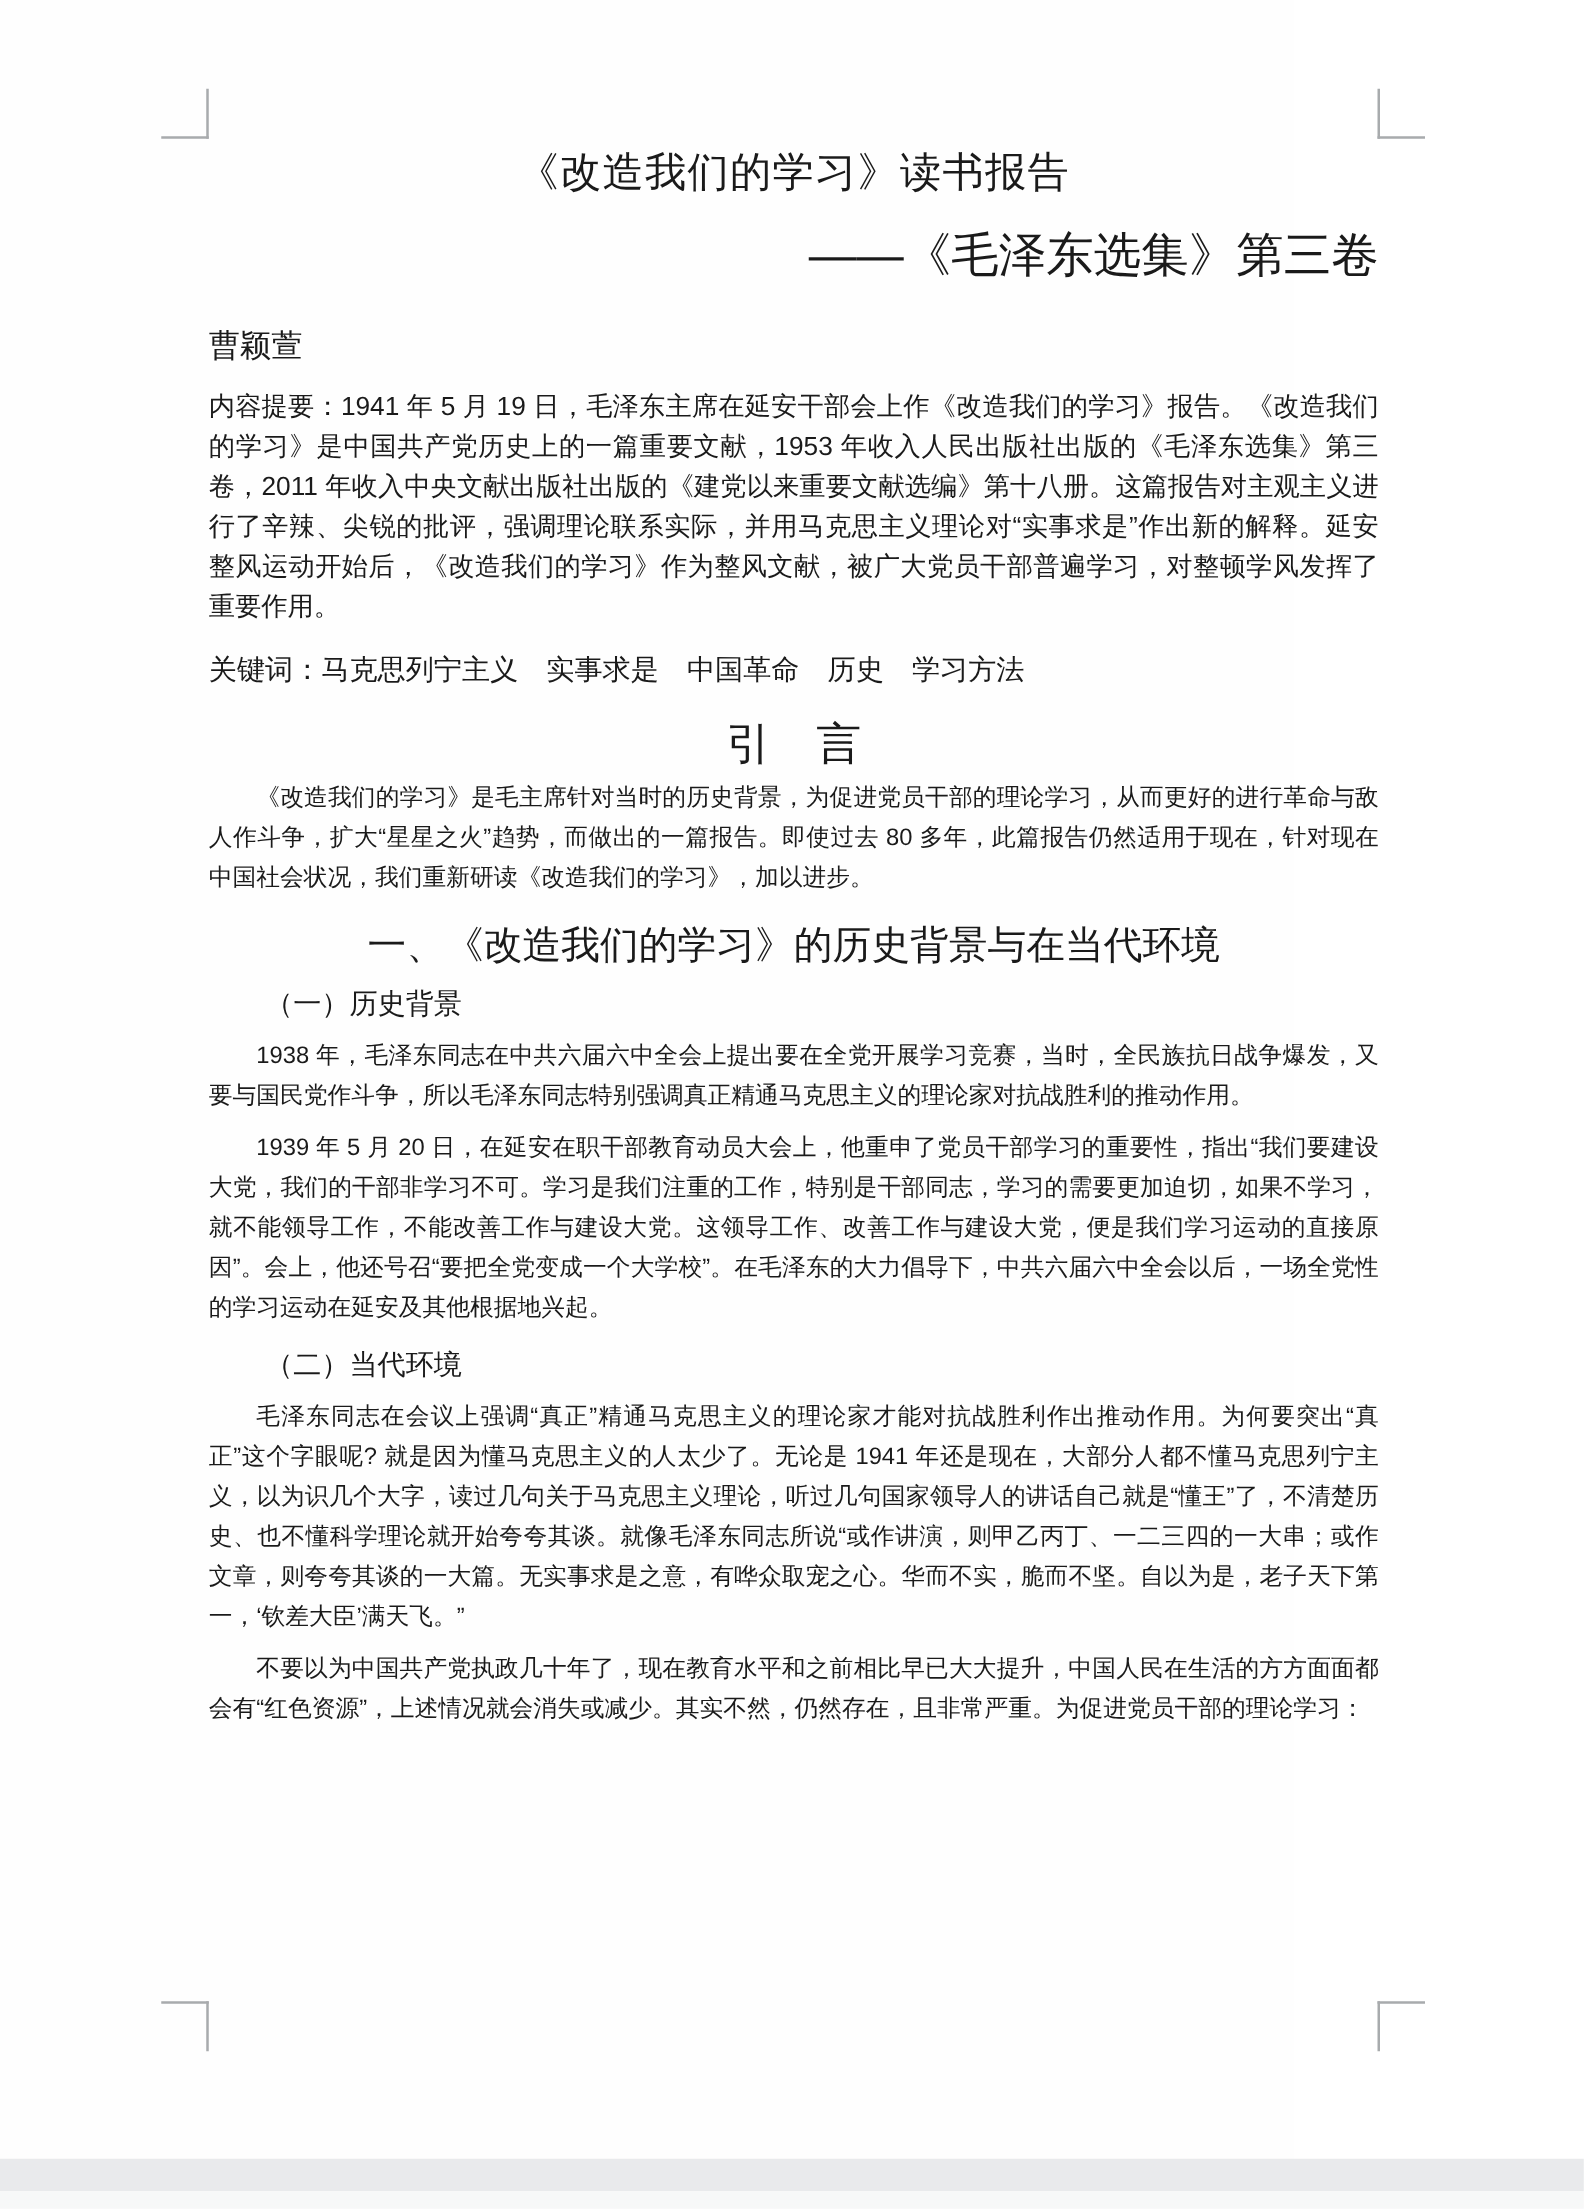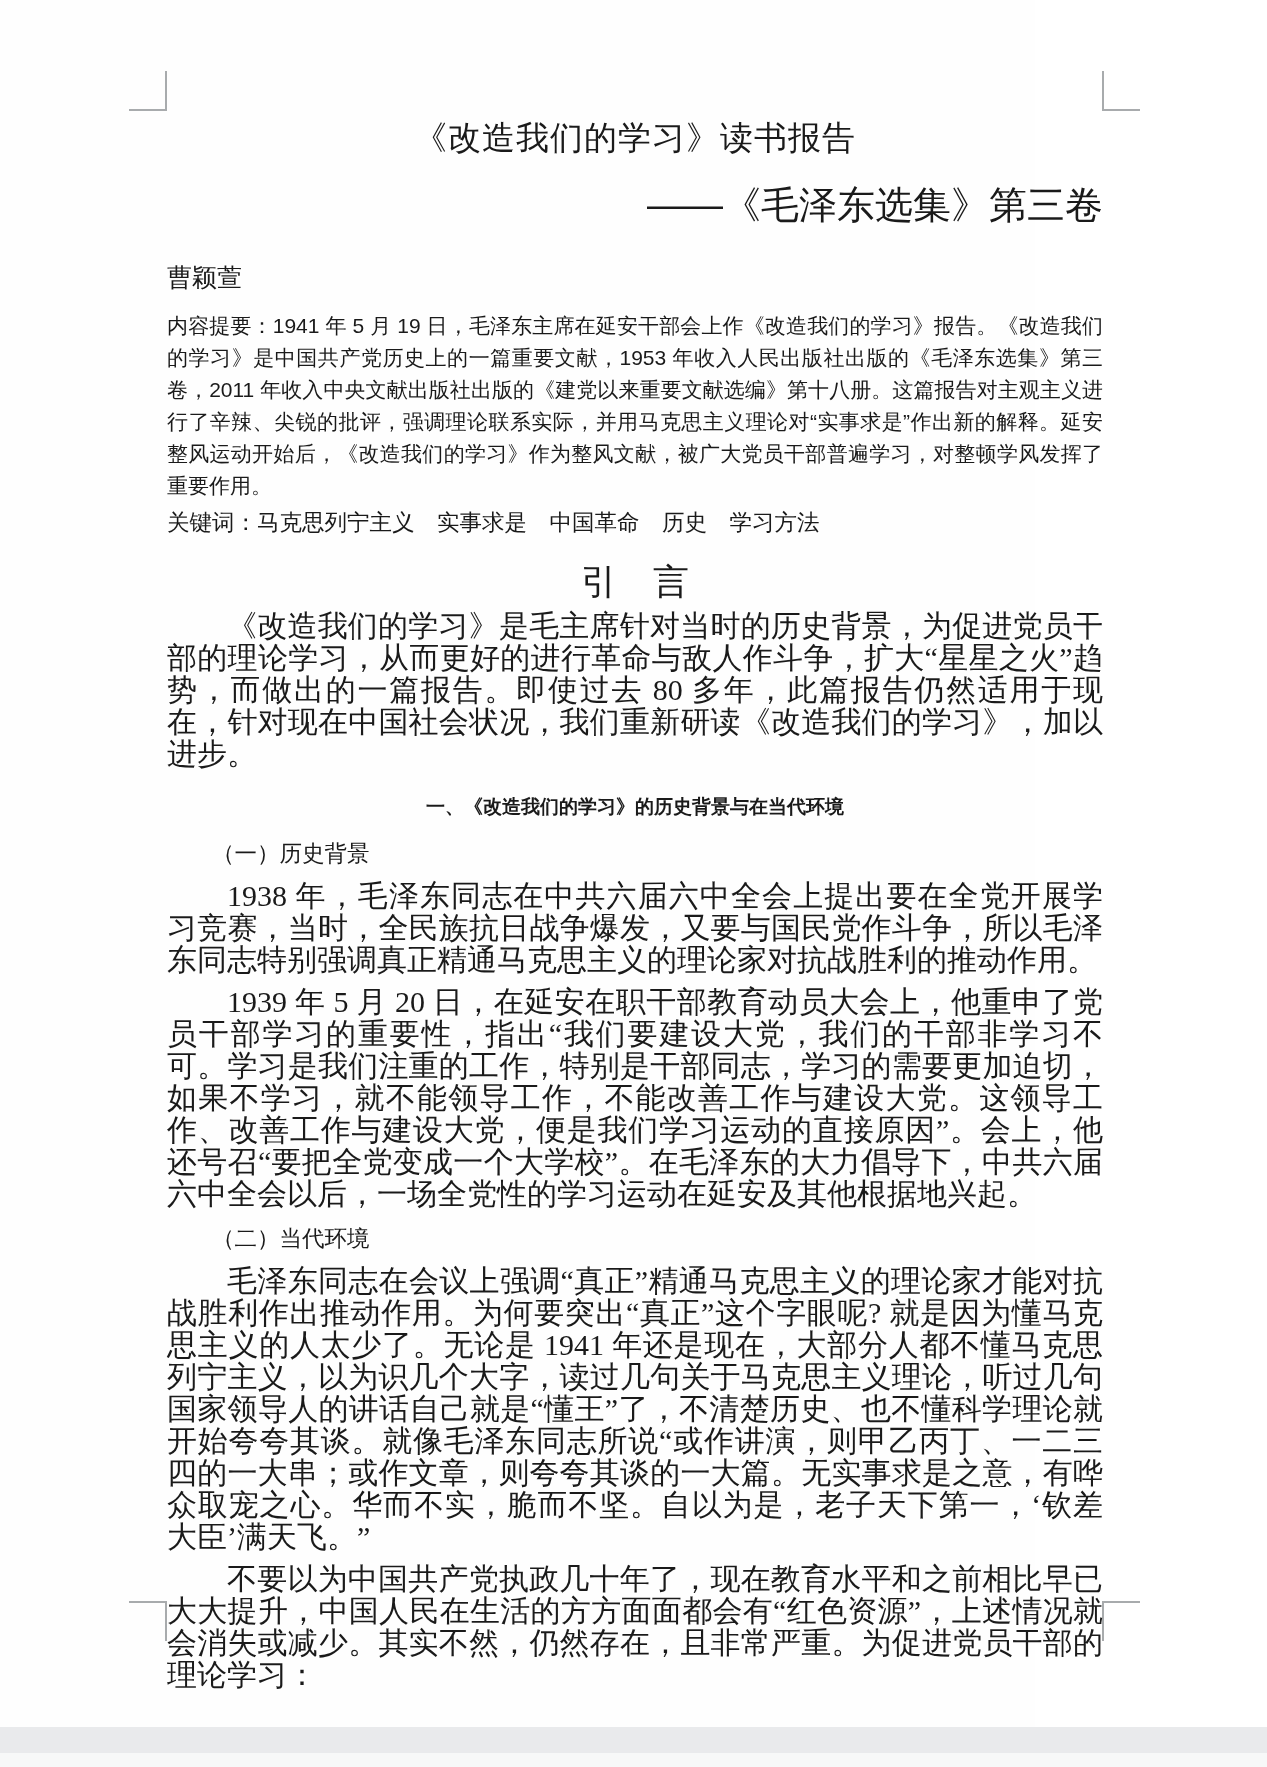--- a/index.html
+++ b/index.html
@@ -55,54 +55,52 @@
     text-align: left;
   }
   .abstract {
     margin: 17px 0 0;
     font-size: 21px;
     line-height: 32px;
     text-align: justify;
     text-justify: inter-ideograph;
   }
   .keywords {
-    margin: 5px 0 0;
+    margin: 18px 0 0;
     font-size: 22.5px;
     line-height: 32px;
   }
   .center-heading {
     font-weight: 400;
     text-align: center;
   }
   .intro-heading {
     margin: 25px 0 0;
     font-size: 36px;
     line-height: 36px;
   }
   .section-heading {
     margin: 19px 0 0;
-    font-size: 19px;
+    font-size: 31px;
     line-height: 36px;
-    font-weight: bold;
   }
   .sub-heading {
     margin: 13px 0 0;
     font-size: 22.5px;
     font-weight: 400;
     line-height: 32px;
     text-indent: 2em;
   }
   .body-para {
     margin: 10px 0 0;
-    font-size: 30px;
+    font-size: 19px;
     line-height: 32px;
     text-align: justify;
     text-justify: inter-ideograph;
     text-indent: 2em;
-    font-family: Liberation Serif, serif;
   }
   .page-gap {
     position: absolute;
     left: 0; top: 1727px;
     width: 1267px; height: 26px;
     background: #e9eaec;
   }
   .next-page-edge {
     position: absolute;
     left: 0; top: 1753px;

